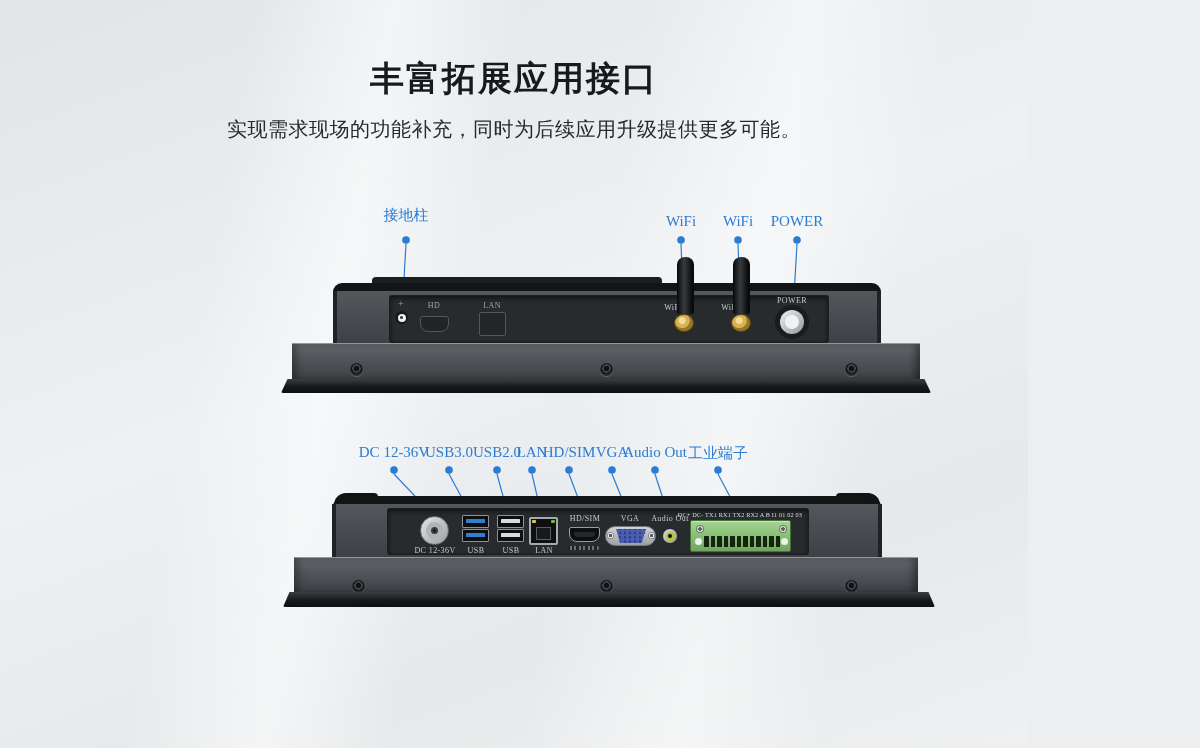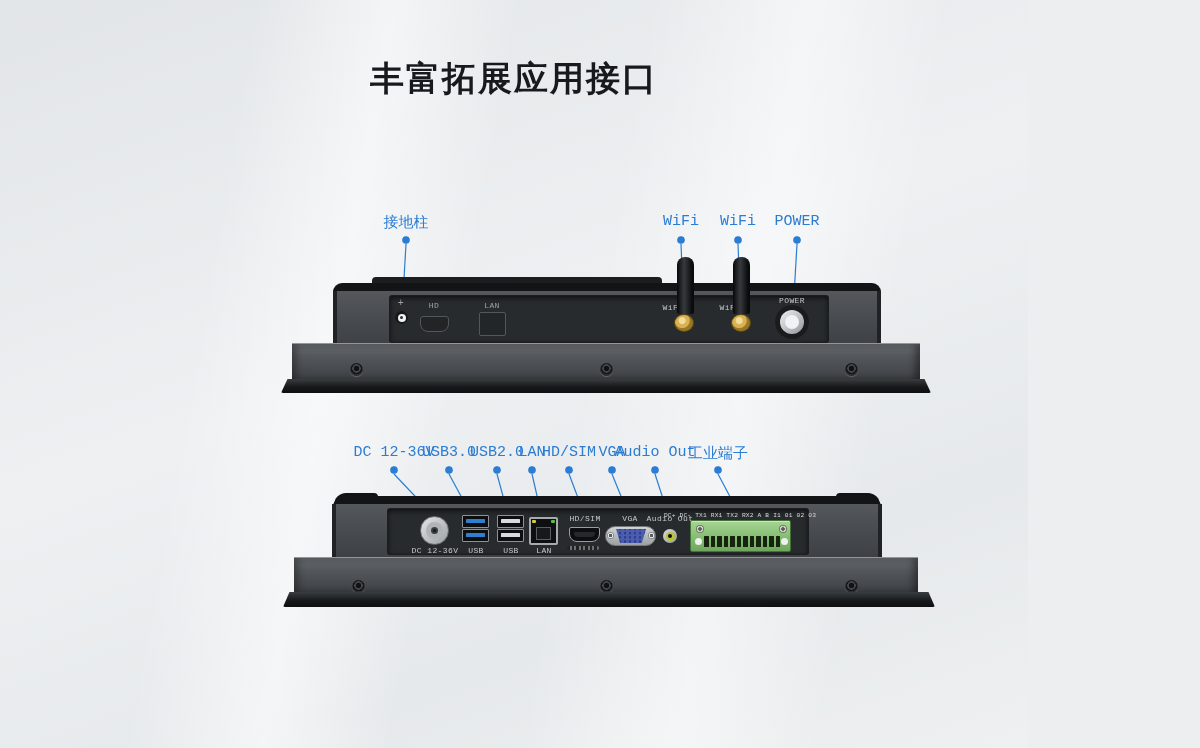--- a/index.html
+++ b/index.html
@@ -1,19 +1,19 @@
 <!DOCTYPE html>
 <html style="--accent: #2b7cd3; --usb3_tongue: #2f7fd0; --usb2_tongue: #d9dadb; --vga_plug: #4a5db0; --audio_ring: #b7c437; --terminal_body: #8ac177;"><head>
 <meta charset="utf-8">
 <style>
   html,body{margin:0;padding:0;background:#eceef0;}
   *{box-sizing:border-box;}
   .page{
     position:relative;width:1028px;height:748px;overflow:hidden;
-    font-family:Liberation Mono, monospace;
+    font-family:Liberation Serif, serif;
     background:
       linear-gradient(100deg, rgba(255,255,255,0) 22%, rgba(255,255,255,.55) 34%, rgba(255,255,255,0) 45%),
       linear-gradient(100deg, rgba(255,255,255,0) 56%, rgba(255,255,255,.5) 70%, rgba(255,255,255,0) 82%),
       linear-gradient(160deg,#e2e5e7 0%,#eef0f2 45%,#e6e9eb 75%,#eef0f1 100%);
     padding-left: 8px;
   }
   .abs{position:absolute;}
   
   .title{
     left:0;right:0;top:56px;text-align:center;
@@ -134,23 +134,24 @@
   .t-slots{display:flex;gap:2px;}
   .t-slots div{width:4.5px;height:11px;background:#15230f;border-radius:.5px;}
 </style>
 </head>
 <body>
 
 <div class="page">
 
   <div class="abs title">丰富拓展应用接口</div>
   <div class="abs desc">
-  </div>
-
-  <div class="abs callout" style="left:406px;top:213px;">接地柱</div>
+    <div>实现需求现场的功能补充，同时为后续应用升级提供更多可能。</div>
+  </div>
+
+  <div class="abs callout" style="left:406px;top:206px;">接地柱</div>
   <div class="abs callout" style="left:681px;top:213px;">WiFi</div>
   <div class="abs callout" style="left:738px;top:213px;">WiFi</div>
   <div class="abs callout" style="left:797px;top:213px;">POWER</div>
 
   <div class="abs callout" style="left:394px;top:444px;">DC 12-36V</div>
   <div class="abs callout" style="left:449px;top:444px;">USB3.0</div>
   <div class="abs callout" style="left:497px;top:444px;">USB2.0</div>
   <div class="abs callout" style="left:532px;top:444px;">LAN</div>
   <div class="abs callout" style="left:569px;top:444px;">HD/SIM</div>
   <div class="abs callout" style="left:612px;top:444px;">VGA</div>

